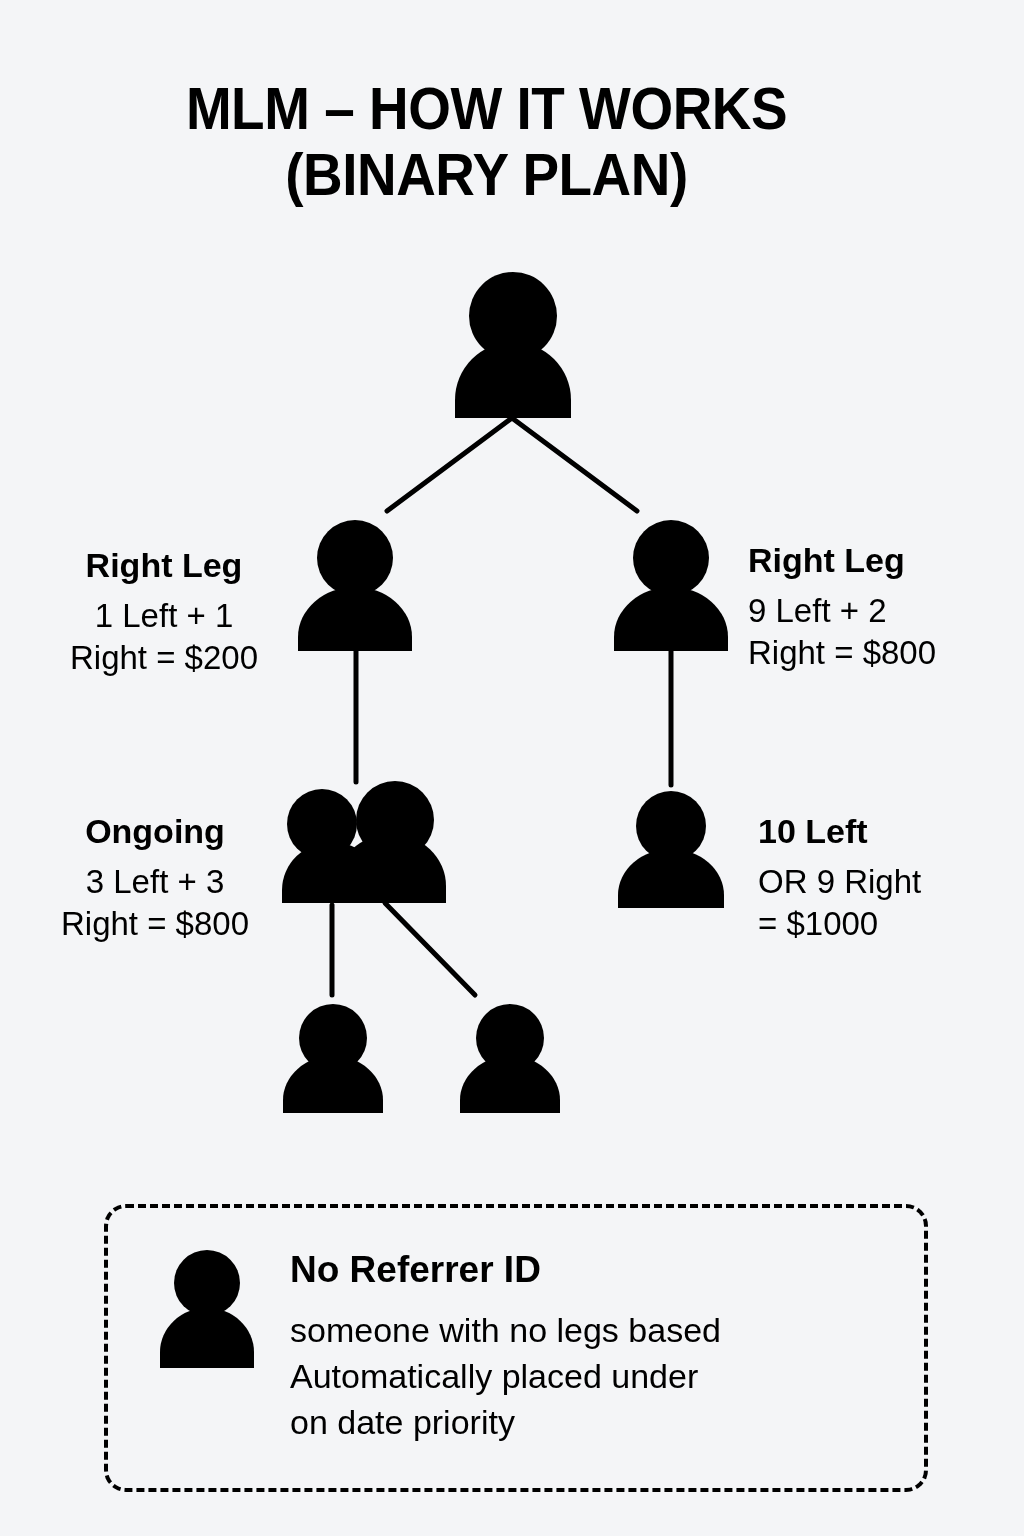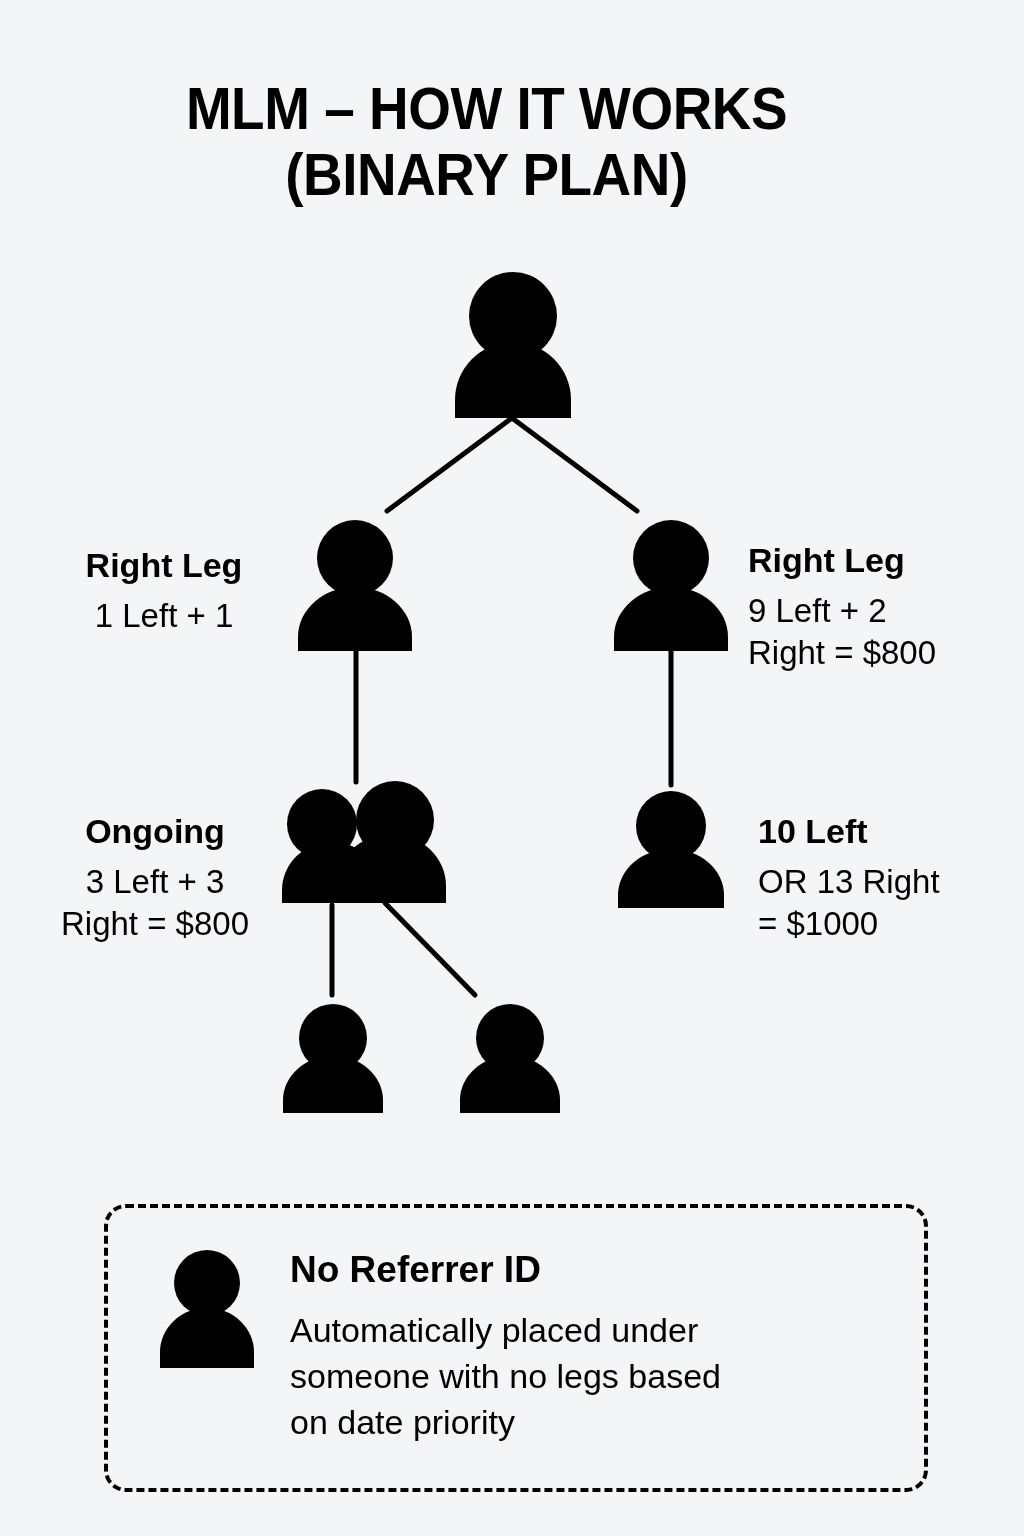--- a/index.html
+++ b/index.html
@@ -188,46 +188,47 @@
 
     <g class="node-shape">
       <circle cx="510" cy="1038" r="34"></circle>
       <path d="M460 1113 V 1100 a 50 44 0 0 1 100 0 V 1113 Z"></path>
     </g>
   </svg>
 
   <div class="side-label label-left-leg">
     <p class="lbl-head">Right Leg</p>
     <p class="lbl-body">1 Left + 1</p>
+    <p class="lbl-body">Right = $200</p>
   </div>
 
   <div class="side-label label-right-leg">
     <p class="lbl-head">Right Leg</p>
     <p class="lbl-body">9 Left + 2</p>
     <p class="lbl-body">Right = $800</p>
   </div>
 
   <div class="side-label label-ongoing">
     <p class="lbl-head">Ongoing</p>
     <p class="lbl-body">3 Left + 3</p>
     <p class="lbl-body">Right = $800</p>
   </div>
 
   <div class="side-label label-ten-left">
     <p class="lbl-head">10 Left</p>
-    <p class="lbl-body">OR 13 Right</p>
+    <p class="lbl-body">OR 9 Right</p>
     <p class="lbl-body">= $1000</p>
   </div>
 
   <div class="callout">
     <svg class="callout-icon" viewBox="0 0 106 120">
       <circle cx="53" cy="35" r="33"></circle>
       <path d="M6 120 V 104 a 47 44 0 0 1 94 0 V 120 Z"></path>
     </svg>
     <div class="callout-text">
       <p class="callout-title">No Referrer ID</p>
+      <p class="callout-body">someone with no legs based</p>
       <p class="callout-body">Automatically placed under</p>
-      <p class="callout-body">someone with no legs based</p>
       <p class="callout-body">on date priority</p>
     </div>
   </div>
 
 </div>
 
 </body></html>

